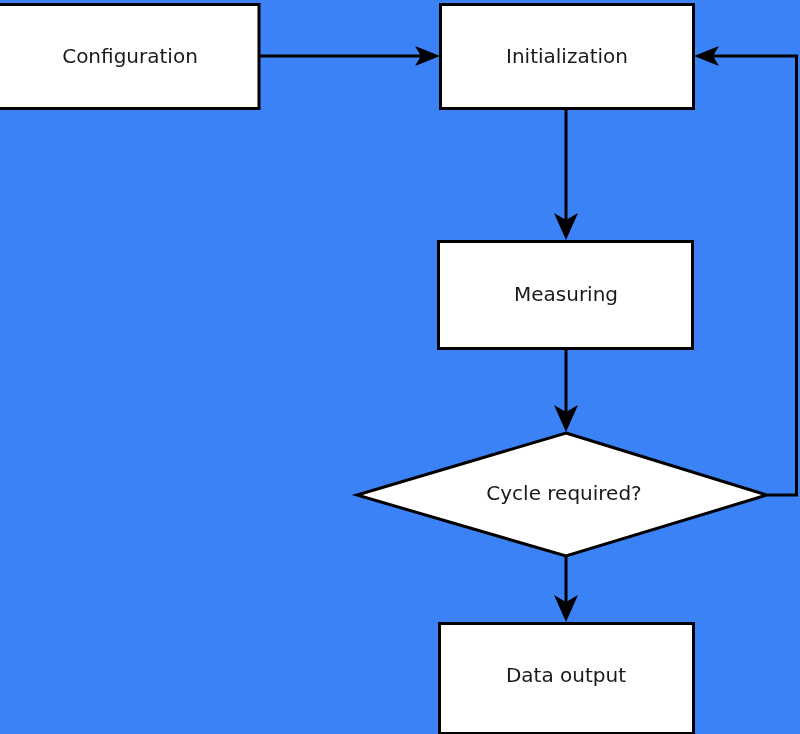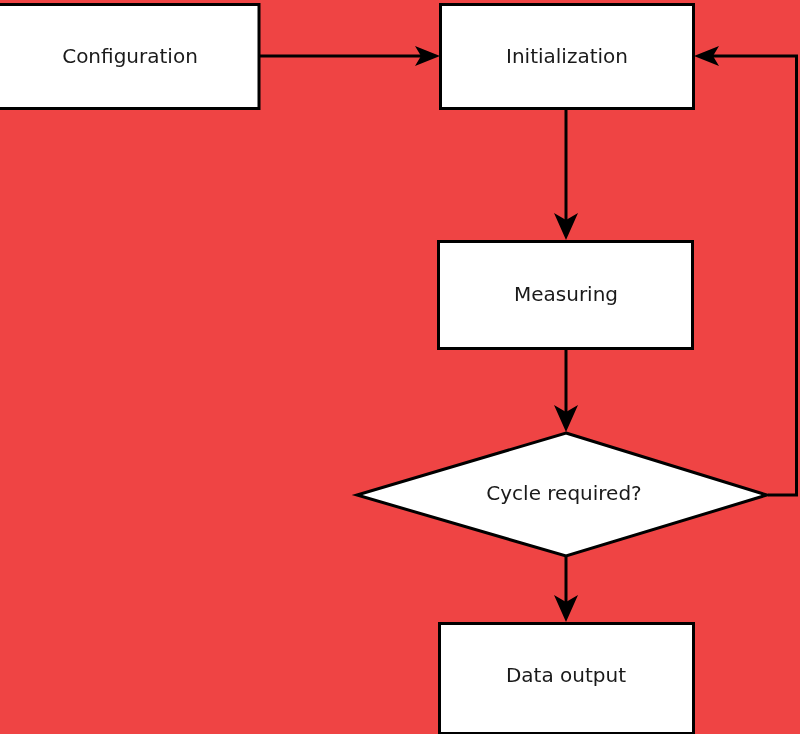--- a/index.html
+++ b/index.html
@@ -7,21 +7,21 @@
     padding: 0;
     background: #ffffff;
   }
   body {
     font-family: "DejaVu Sans", "Liberation Sans", sans-serif;
   }
   #canvas {
     position: relative;
     width: 800px;
     height: 734px;
-    background: #ef4444;
+    background: #3b82f6;
     overflow: hidden;
   }
   #flow-svg {
     position: absolute;
     top: 0;
     left: 0;
     width: 800px;
     height: 734px;
   }
   .node-shape {

